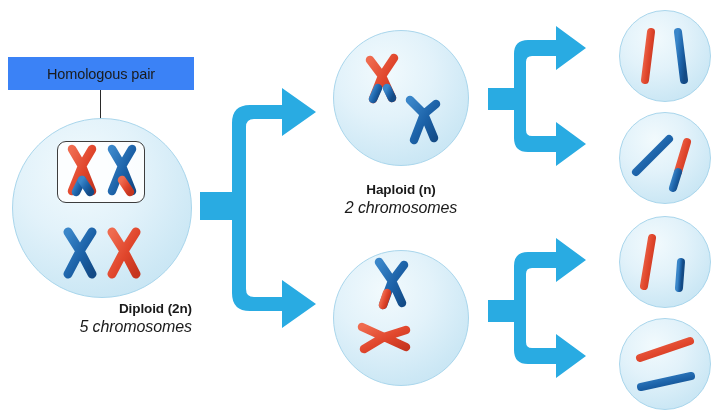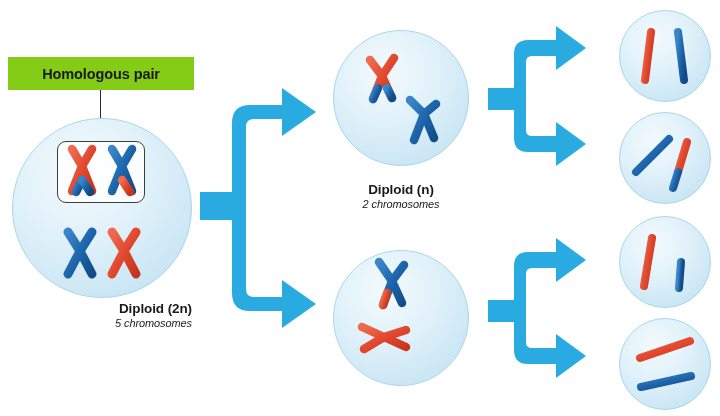--- a/index.html
+++ b/index.html
@@ -31,33 +31,32 @@
   }
   .label .lbl-title {
     display: block;
     font-weight: bold;
     font-size: 13.5px;
     letter-spacing: -0.1px;
   }
   .label .lbl-sub {
     display: block;
     font-style: italic;
-    font-size: 11px;
+    font-size: 16px;
     letter-spacing: -0.1px;
   }
   .tag-box {
     position: absolute;
-    background: #84cc16;
+    background: #3b82f6;
     color: #1a1a1a;
     font-size: 14.5px;
     display: flex;
     align-items: center;
     justify-content: center;
     letter-spacing: -0.1px;
-    font-weight: bold;
   }
   .leader {
     position: absolute;
     background: #2a2a2a;
   }
   .pair-box {
     position: absolute;
     border: 1.3px solid #3d3d3d;
     border-radius: 9px;
     background: rgba(255,255,255,0.82);
@@ -194,17 +193,17 @@
       <path d="M641,387 L691,376" stroke="url(#gBlue)" stroke-width="8" stroke-linecap="round" fill="none"></path>
     </g>
   </svg>
 
   <div class="label" style="left:12px; top:301px; width:180px;text-align:right;">
     <span class="lbl-title">Diploid (2n)</span>
     <span class="lbl-sub">5 chromosomes</span>
   </div>
 
   <div class="label" style="left:321px; top:182px; width:160px;">
-    <span class="lbl-title">Diploid (n)</span>
+    <span class="lbl-title">Haploid (n)</span>
     <span class="lbl-sub">2 chromosomes</span>
   </div>
 
 </div>
 
 </body></html>

